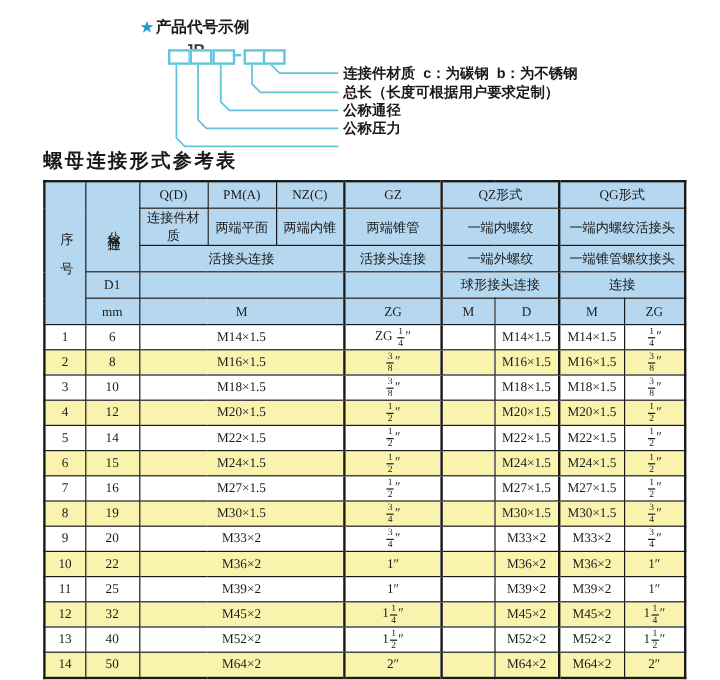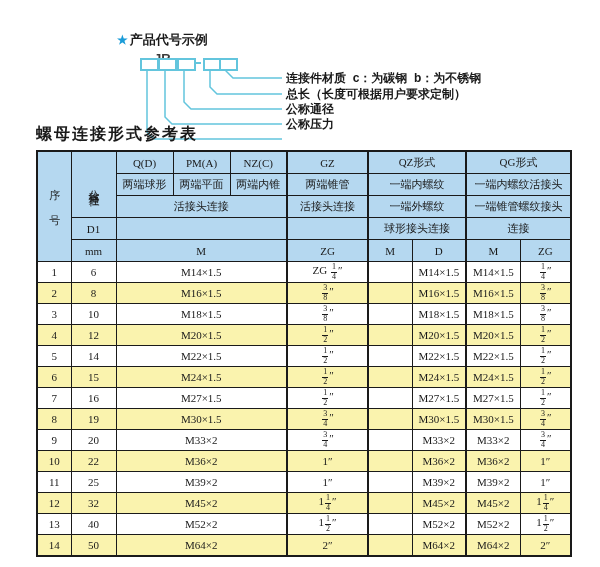--- a/index.html
+++ b/index.html
@@ -8,21 +8,21 @@
     --line-cyan:#63c5dd;
     --star-blue:#1b9cd8;
     --border:#1a1a1a;
     --text:#1a1a1a;
   }
   html,body{margin:0;padding:0;background:#fff;}
   .page{position:relative;width:600px;height:567px;background:#fff;overflow:hidden;
         font-family:"Liberation Serif",serif;color:var(--text);}
 
   
-  .diagram{position:absolute;left:0;top:17px;width:600px;height:148px;}
+  .diagram{position:absolute;left:0;top:0;width:600px;height:148px;}
   .diagram-title{position:absolute;left:117px;top:14px;font-family:"Liberation Sans",sans-serif;
         font-weight:bold;font-size:13px;white-space:pre;}
   .diagram-title .star{color:var(--star-blue);margin-right:2px;font-size:12px;}
   .jr-label{position:absolute;left:113px;top:34px;font-family:"Liberation Sans",sans-serif;
         font-weight:bold;font-size:13px;color:#3a3a3a;margin-left:41px;}
   .code-box{position:absolute;top:41px;width:15px;height:9px;border:2px solid var(--line-cyan);
         background:#fff;}
   .code-dash{position:absolute;top:45px;width:7px;height:2px;background:var(--line-cyan);}
   .diagram svg{position:absolute;left:0;top:0;}
   .diagram-label{position:absolute;left:286px;height:15px;line-height:15px;
@@ -100,21 +100,21 @@
         <th rowspan="5"><span class="vert vert-wide">序号</span></th>
         <th rowspan="3"><span class="vert">公称通径</span></th>
         <th>Q(D)</th>
         <th>PM(A)</th>
         <th>NZ(C)</th>
         <th class="gb">GZ</th>
         <th class="gb" colspan="2">QZ形式</th>
         <th class="gb" colspan="2">QG形式</th>
       </tr>
       <tr>
-        <th>两端球形</th>
+        <th>连接件材质</th>
         <th>两端平面</th>
         <th>两端内锥</th>
         <th class="gb">两端锥管</th>
         <th class="gb" colspan="2">一端内螺纹</th>
         <th class="gb" colspan="2">一端内螺纹活接头</th>
       </tr>
       <tr>
         <th colspan="3">活接头连接</th>
         <th class="gb">活接头连接</th>
         <th class="gb" colspan="2">一端外螺纹</th>

